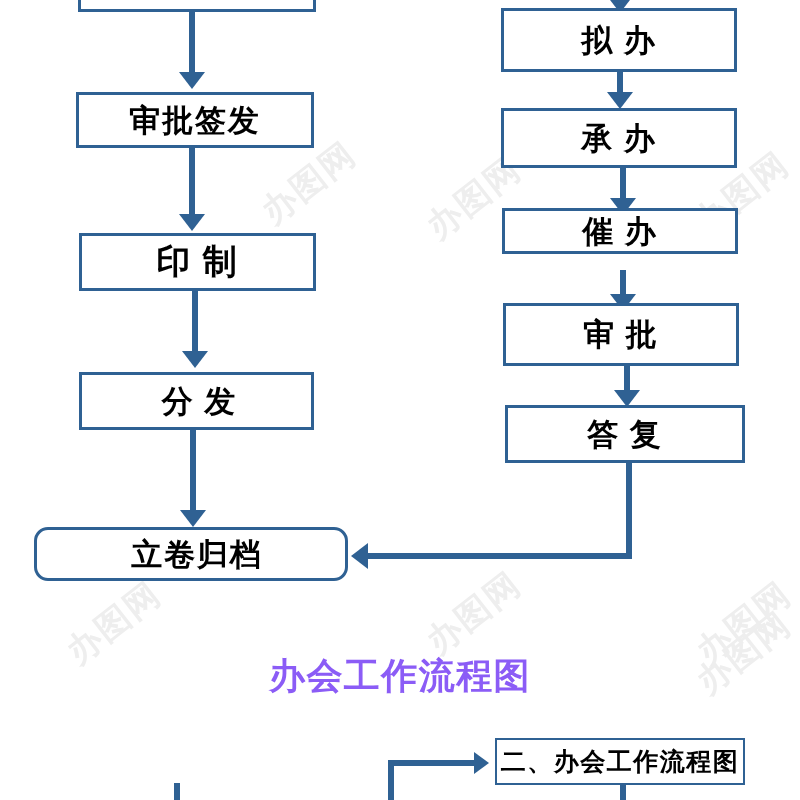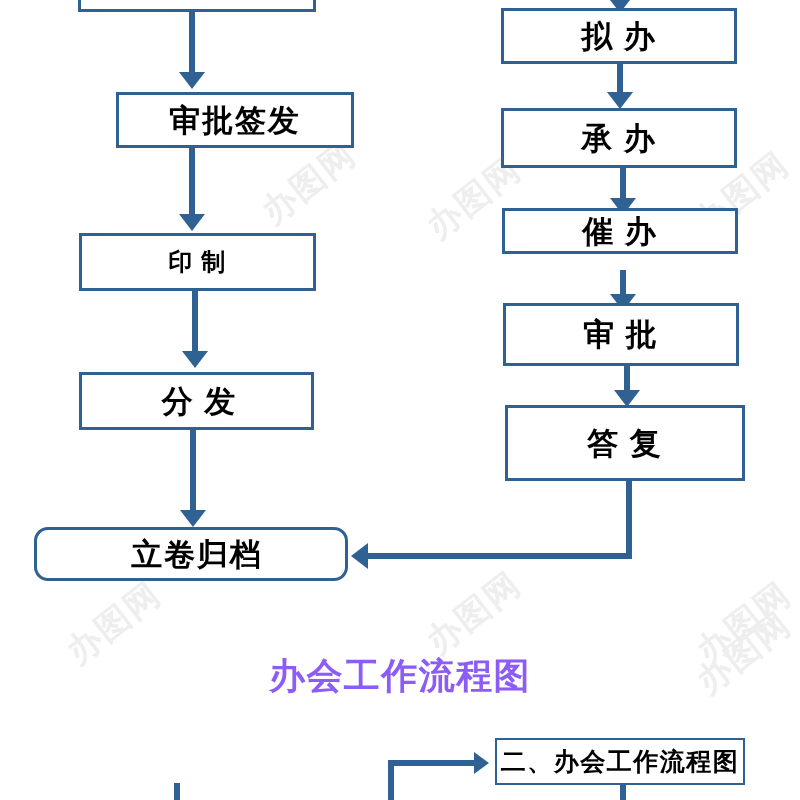--- a/index.html
+++ b/index.html
@@ -121,48 +121,48 @@
   <div class="wm" style="left:690px; top:600px;">办图网</div>
   <div class="wm" style="left:690px; top:630px;">办图网</div>
 
   <div class="node" style="left:78px; top:-40px; width:238px; height:52px; font-size:30px;">
     <span class="node-label"></span>
   </div>
 
   <div class="vline" style="left:189px; top:12px; height:62px;"></div>
   <div class="arrow-down" style="left:179px; top:72px;"></div>
 
-  <div class="node" style="left:76px; top:92px; width:238px; height:56px; font-size:31px;margin-left:40px;">
+  <div class="node" style="left:76px; top:92px; width:238px; height:56px; font-size:31px;">
     <span class="node-label">审批签发</span>
   </div>
 
   <div class="vline" style="left:189px; top:148px; height:68px;"></div>
   <div class="arrow-down" style="left:179px; top:214px;"></div>
 
-  <div class="node" style="left:79px; top:233px; width:237px; height:58px; font-size:24px;">
+  <div class="node" style="left:79px; top:233px; width:237px; height:58px; font-size:34px;">
     <span class="node-label">印  制</span>
   </div>
 
   <div class="vline" style="left:192px; top:291px; height:62px;"></div>
   <div class="arrow-down" style="left:182px; top:351px;"></div>
 
   <div class="node" style="left:79px; top:372px; width:235px; height:58px; font-size:31px;padding-left:6px;">
     <span class="node-label">分  发</span>
   </div>
 
   <div class="vline" style="left:190px; top:430px; height:82px;"></div>
   <div class="arrow-down" style="left:180px; top:510px;"></div>
 
   <div class="node rounded" style="left:34px; top:527px; width:314px; height:54px; font-size:31px;">
     <span class="node-label">立卷归档</span>
   </div>
 
   <div class="arrow-down" style="left:607px; top:-4px;"></div>
 
-  <div class="node" style="left:501px; top:8px; width:236px; height:56px; font-size:31px;align-items:center;">
+  <div class="node" style="left:501px; top:8px; width:236px; height:64px; font-size:31px;align-items:center;">
     <span class="node-label">拟  办</span>
   </div>
 
   <div class="vline" style="left:617px; top:64px; height:32px;"></div>
   <div class="arrow-down" style="left:607px; top:92px;"></div>
 
   <div class="node" style="left:501px; top:108px; width:236px; height:60px; font-size:31px;">
     <span class="node-label">承  办</span>
   </div>
 
@@ -176,21 +176,21 @@
   <div class="vline" style="left:620px; top:270px; height:30px;"></div>
   <div class="arrow-down" style="left:610px; top:294px;"></div>
 
   <div class="node" style="left:503px; top:303px; width:236px; height:63px; font-size:31px;">
     <span class="node-label">审  批</span>
   </div>
 
   <div class="vline" style="left:624px; top:366px; height:34px;"></div>
   <div class="arrow-down" style="left:614px; top:390px;"></div>
 
-  <div class="node" style="left:505px; top:405px; width:240px; height:76px; font-size:31px;">
+  <div class="node" style="left:505px; top:405px; width:240px; height:58px; font-size:31px;">
     <span class="node-label">答  复</span>
   </div>
 
   <div class="vline" style="left:626px; top:463px; height:96px;"></div>
   <div class="hline" style="left:368px; top:553px; width:264px;"></div>
   <div class="arrow-left" style="left:351px; top:543px;"></div>
 
   <div class="section-title" style="top:652px; font-size:36px;">
     <span>办会工作流程图</span>
   </div>

